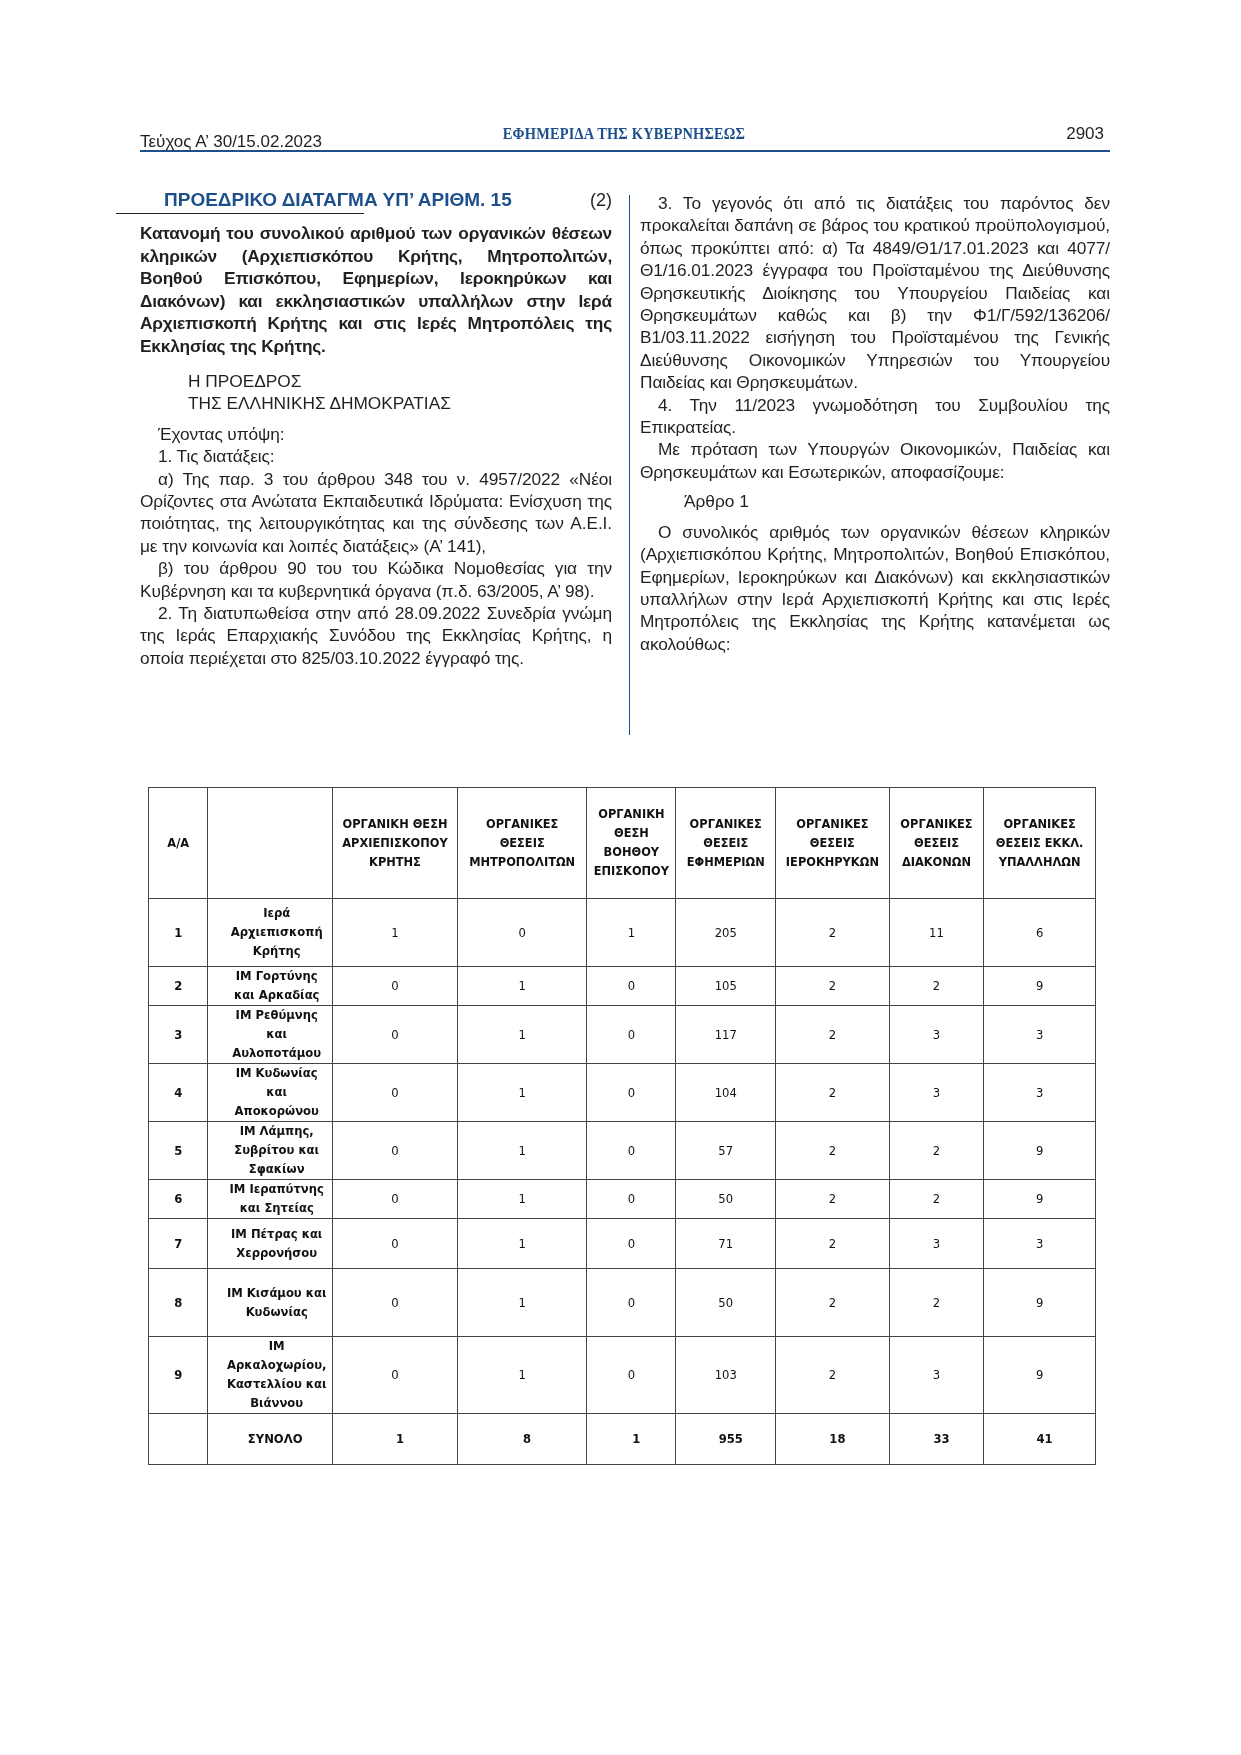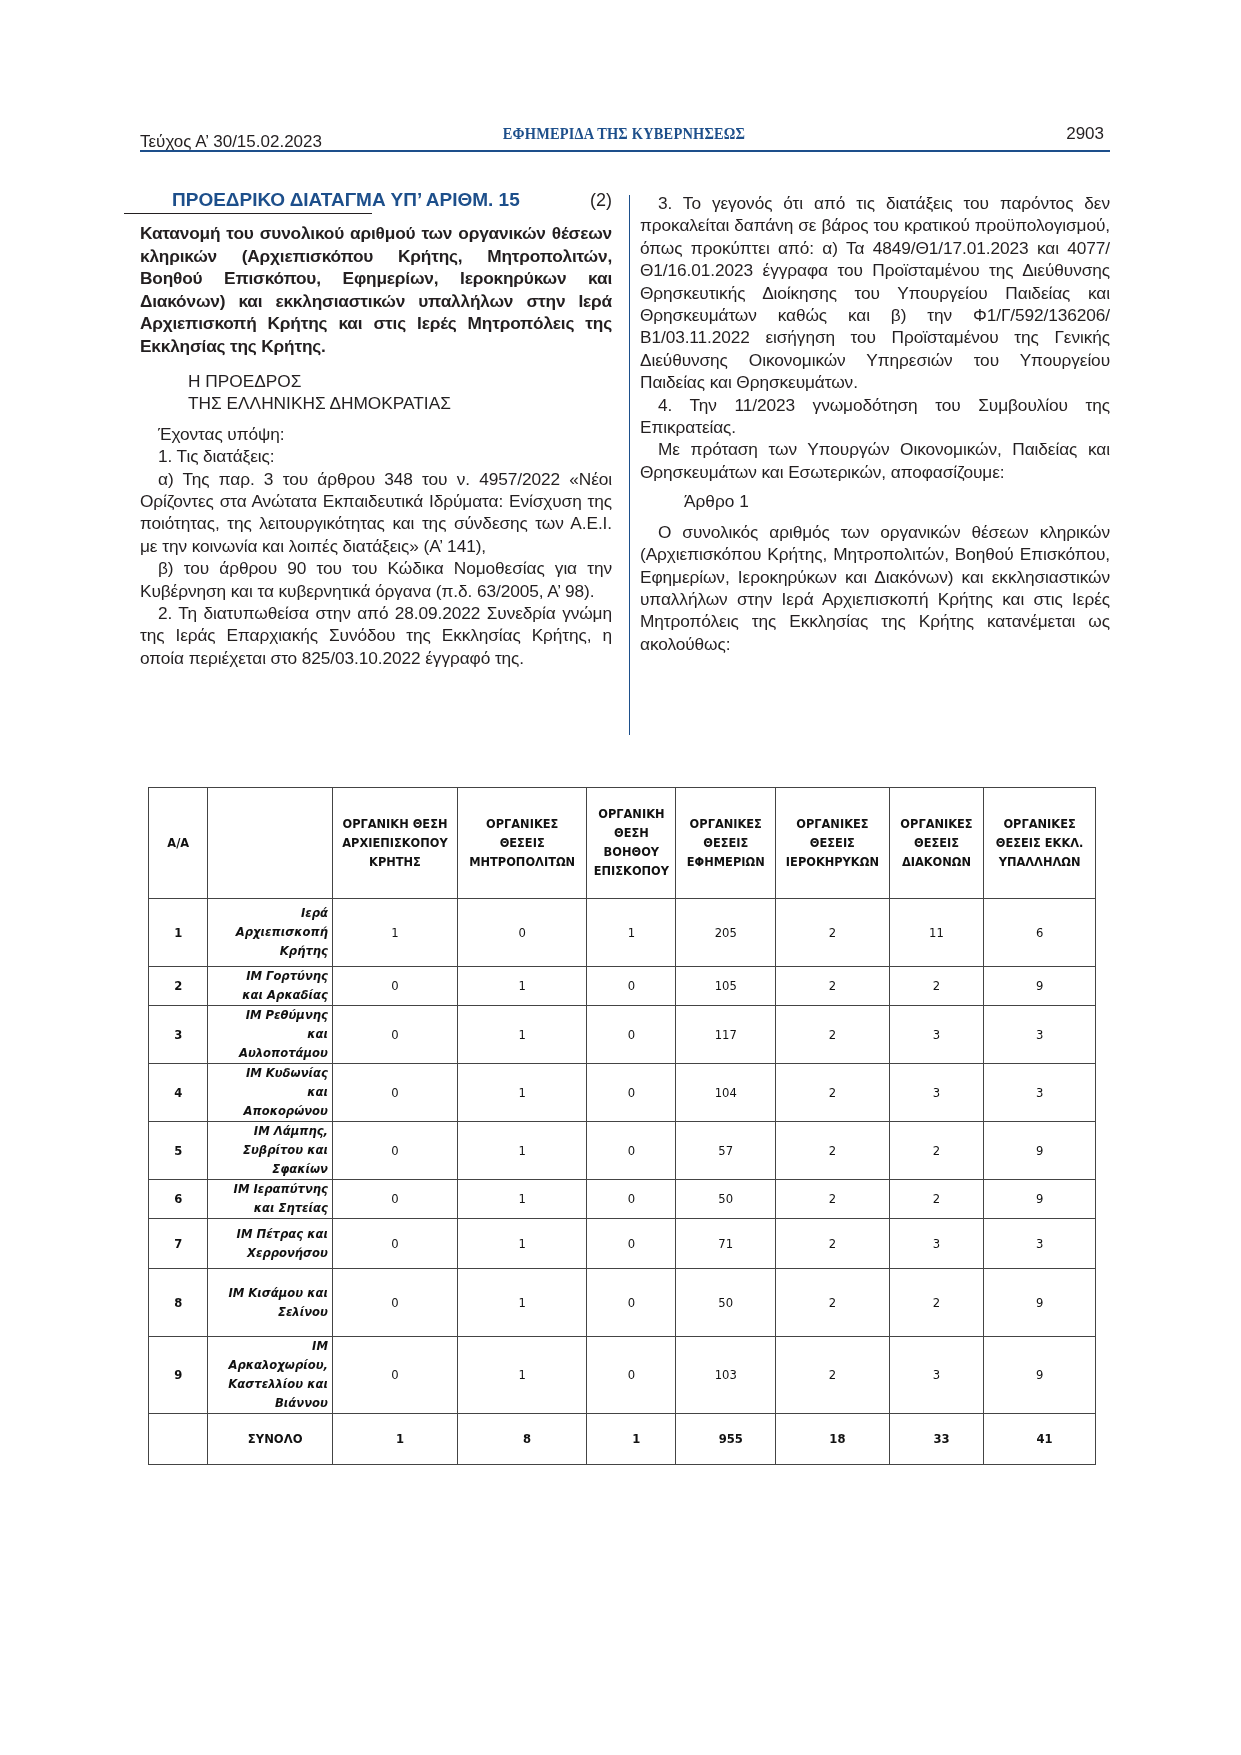--- a/index.html
+++ b/index.html
@@ -11,38 +11,38 @@
         font-family: "Liberation Serif", serif; font-weight: bold; font-size: 17px;
         color: #1d4f8b; letter-spacing: 0.2px; transform: scaleX(0.85); }
   .header .pageno { position: absolute; right: 4px; top: 0; font-size: 17px; }
   .header-rule { position: absolute; left: 140px; top: 150px; width: 970px; height: 2px; background: #1d4f8b; }
 
   .col { position: absolute; font-size: 17.3px; line-height: 22.4px; }
   .col-left { left: 140px; top: 188px; width: 472px; }
   .col-right { left: 640px; top: 192px; width: 470px; }
   .divider { position: absolute; left: 629px; top: 195px; width: 1px; height: 540px; background: #1d4f8b; }
 
-  .decree-title { position: relative; margin-left: 32px; color: #1d4f8b; font-weight: bold; font-size: 19px;
+  .decree-title { position: relative; margin-left: 24px; color: #1d4f8b; font-weight: bold; font-size: 19px;
         line-height: 24px; height: 26px; }
   .decree-num { position: absolute; right: 0; top: 0; color: #231f20; font-weight: normal; font-size: 18px; }
   .title-rule { position: absolute; left: -48px; top: 25px; width: 248px; height: 1px; background: #231f20; }
   .subject { margin-top: 8px; font-weight: bold; font-size: 17.3px; line-height: 22.6px;
         text-align: justify; letter-spacing: -0.2px; }
   .president { margin-left: 48px; margin-top: 12px; font-weight: normal; font-size: 17.3px; line-height: 22.6px; }
   .p { text-align: justify; margin: 0; letter-spacing: -0.1px; }
   .ind { text-indent: 18px; }
   .gap-s { margin-top: 8px; }
   .article { margin-top: 7px; margin-bottom: 8px; padding-left: 44px; }
 
   table.alloc { position: absolute; left: 148px; top: 787px; width: 948px; border-collapse: collapse;
         font-family: "DejaVu Sans", sans-serif; font-size: 11.6px; color: #111; }
   table.alloc td, table.alloc th { border: 1.3px solid #444; text-align: center; vertical-align: middle; padding: 0 4px; }
   table.alloc th { font-weight: bold; font-size: 11.4px; line-height: 19px; height: 110px; }
   table.alloc td.aa { font-weight: bold; }
-  table.alloc td.name { text-align: right; font-weight: bold; line-height: 19px; padding-left: 17px; font-style: italic; }
+  table.alloc td.name { text-align: center; font-weight: bold; line-height: 19px; padding-left: 17px; }
   table.alloc tr.total td { font-weight: bold; height: 50px; padding-left: 14px; }
 </style>
 </head>
 <body>
 
 <div class="header">
   <span class="issue">Τεύχος Α’ 30/15.02.2023</span>
   <div class="gazette">ΕΦΗΜΕΡΙΔΑ ΤΗΣ ΚΥΒΕΡΝΗΣΕΩΣ</div>
   <span class="pageno">2903</span>
 </div>
@@ -175,21 +175,21 @@
         <td>0</td>
         <td>1</td>
         <td>0</td>
         <td>71</td>
         <td>2</td>
         <td>3</td>
         <td>3</td>
       </tr>
       <tr style="height: 68px;">
         <td class="aa">8</td>
-        <td class="name">ΙΜ Κισάμου και Σελίνου</td>
+        <td class="name">ΙΜ Κισάμου και Κυδωνίας</td>
         <td>0</td>
         <td>1</td>
         <td>0</td>
         <td>50</td>
         <td>2</td>
         <td>2</td>
         <td>9</td>
       </tr>
       <tr style="height: 68px;">
         <td class="aa">9</td>

